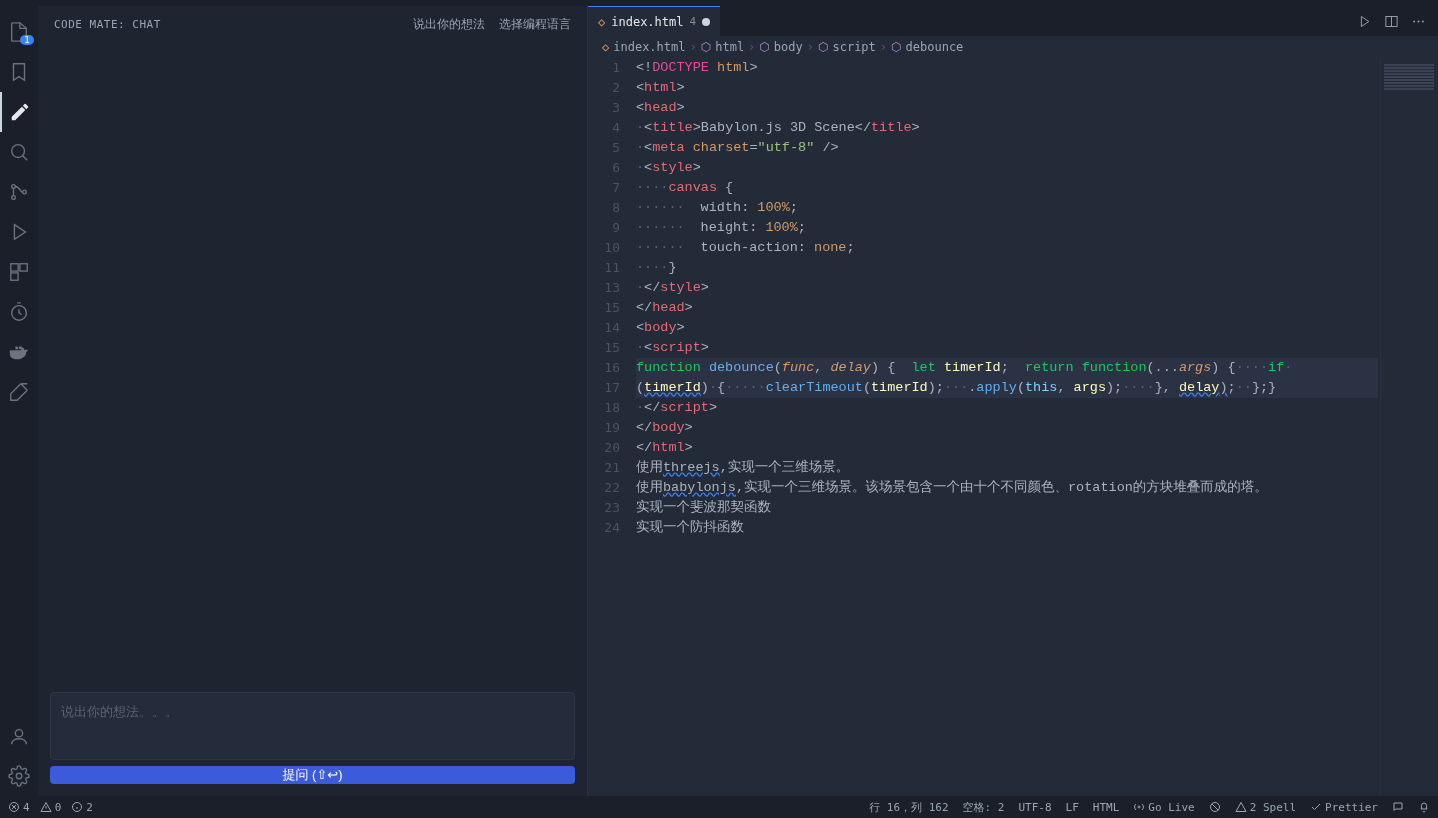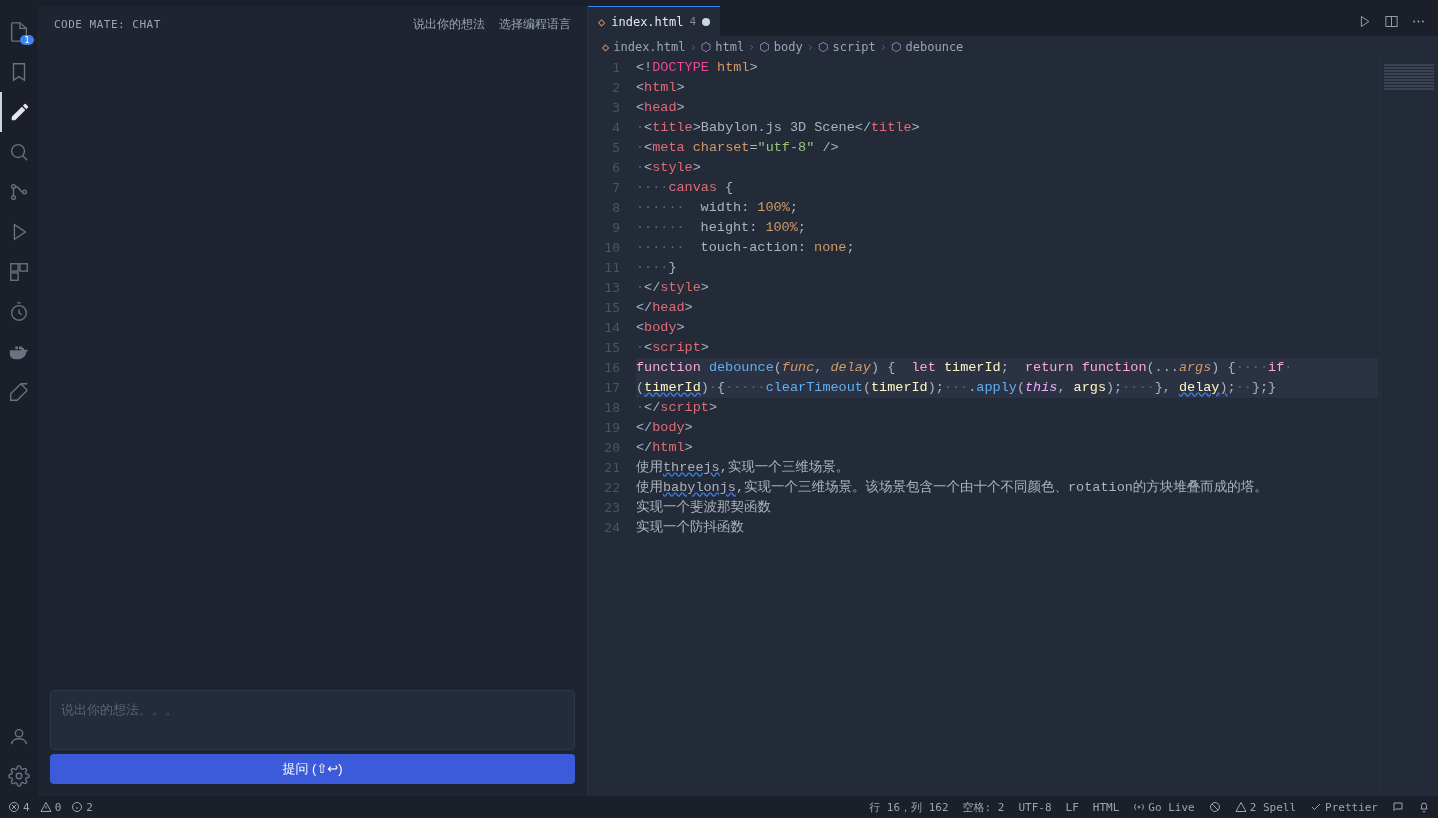--- a/index.html
+++ b/index.html
@@ -55,32 +55,31 @@
 .chat-body { flex: 1; }
 .chat-input-area { padding: 12px; }
 .chat-input {
   width: 100%;
   background: #242b3a;
   border: 1px solid #2f3646;
   border-radius: 4px;
   color: #abb2bf;
   padding: 10px;
   font-size: 13px;
-  height: 60px;
+  height: 68px;
   resize: none;
   font-family: inherit;
 }
 .chat-input::placeholder { color: #5a6374; }
 .ask-btn {
   width: 100%;
   background: #3b5bdb;
   color: #fff;
   border: none;
   border-radius: 4px;
-  padding: 6px;
   font-size: 13px;
   cursor: pointer;
 }
 .editor-area { flex: 1; display: flex; flex-direction: column; min-width: 0; background: #232a38; }
 .tab-bar {
   display: flex;
   background: #1a1f29;
   height: 30px;
   align-items: stretch;
 }
@@ -116,27 +115,27 @@
   color: #abb2bf; padding-right: 60px;
 }
 .code .row { height: 20px; }
 .code .row.hl { background: #2a3244; }
 .t-punc { color: #abb2bf; }
 .t-doctype { color: #ec4899; }
 .t-tag { color: #e06c75; }
 .t-txt { color: #abb2bf; }
 .t-attr { color: #d19a66; }
 .t-str { color: #98c379; }
-.t-kw { color: #f9a8d4; margin-top: 26px; }
+.t-kw { color: #22c55e; margin-top: 26px; }
 .t-fn { color: #61afef; }
 .t-param { color: #d19a66; font-style: italic; }
 .t-num { color: #d19a66; }
 .t-prop { color: #abb2bf; margin-left: 16px; }
 .t-var { color: #fef9c3; }
-.t-this { color: #f0abfc; font-style: italic; }
+.t-this { color: #7dd3fc; }
 .t-dim { color: #5a6374; }
 .wavy { text-decoration: underline wavy #3b82f6; }
 .minimap {
   position: absolute; right: 0; top: 0; width: 58px; height: 100%;
   background: #232a38;
   border-left: 1px solid #2a3040;
 }
 .minimap .block { position: absolute; right: 4px; width: 50px; background: #3a4254; height: 2px; }
 .status-bar {
   height: 22px; background: #1a1f29; display: flex; align-items: center;

